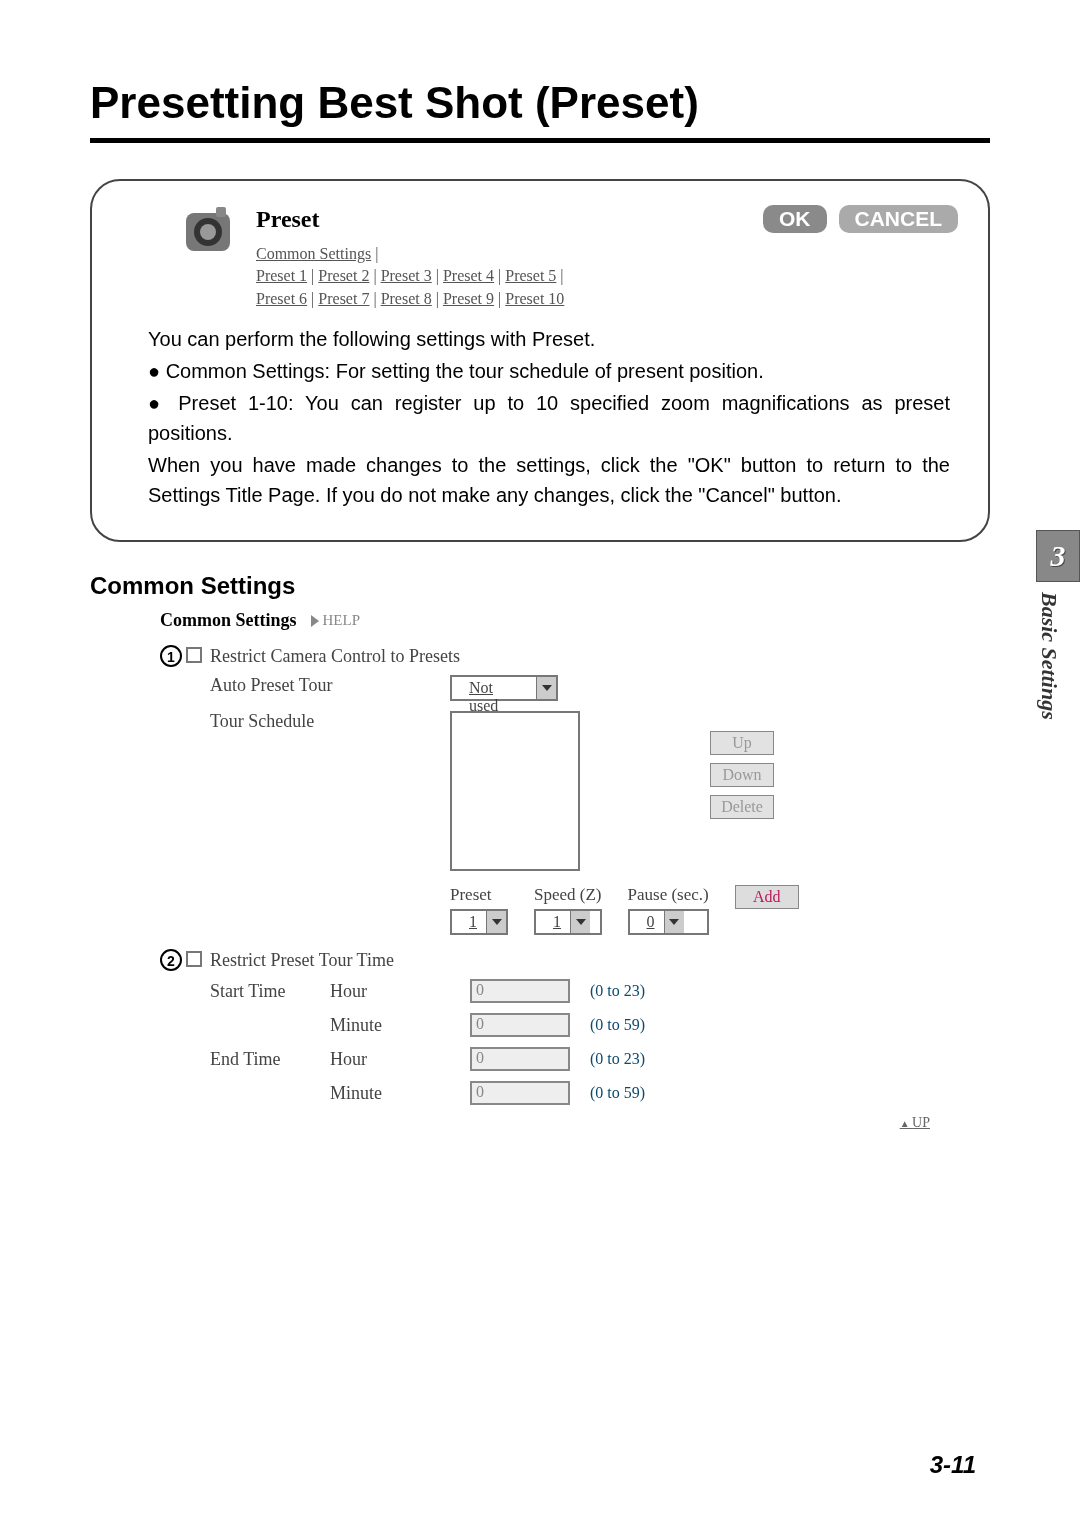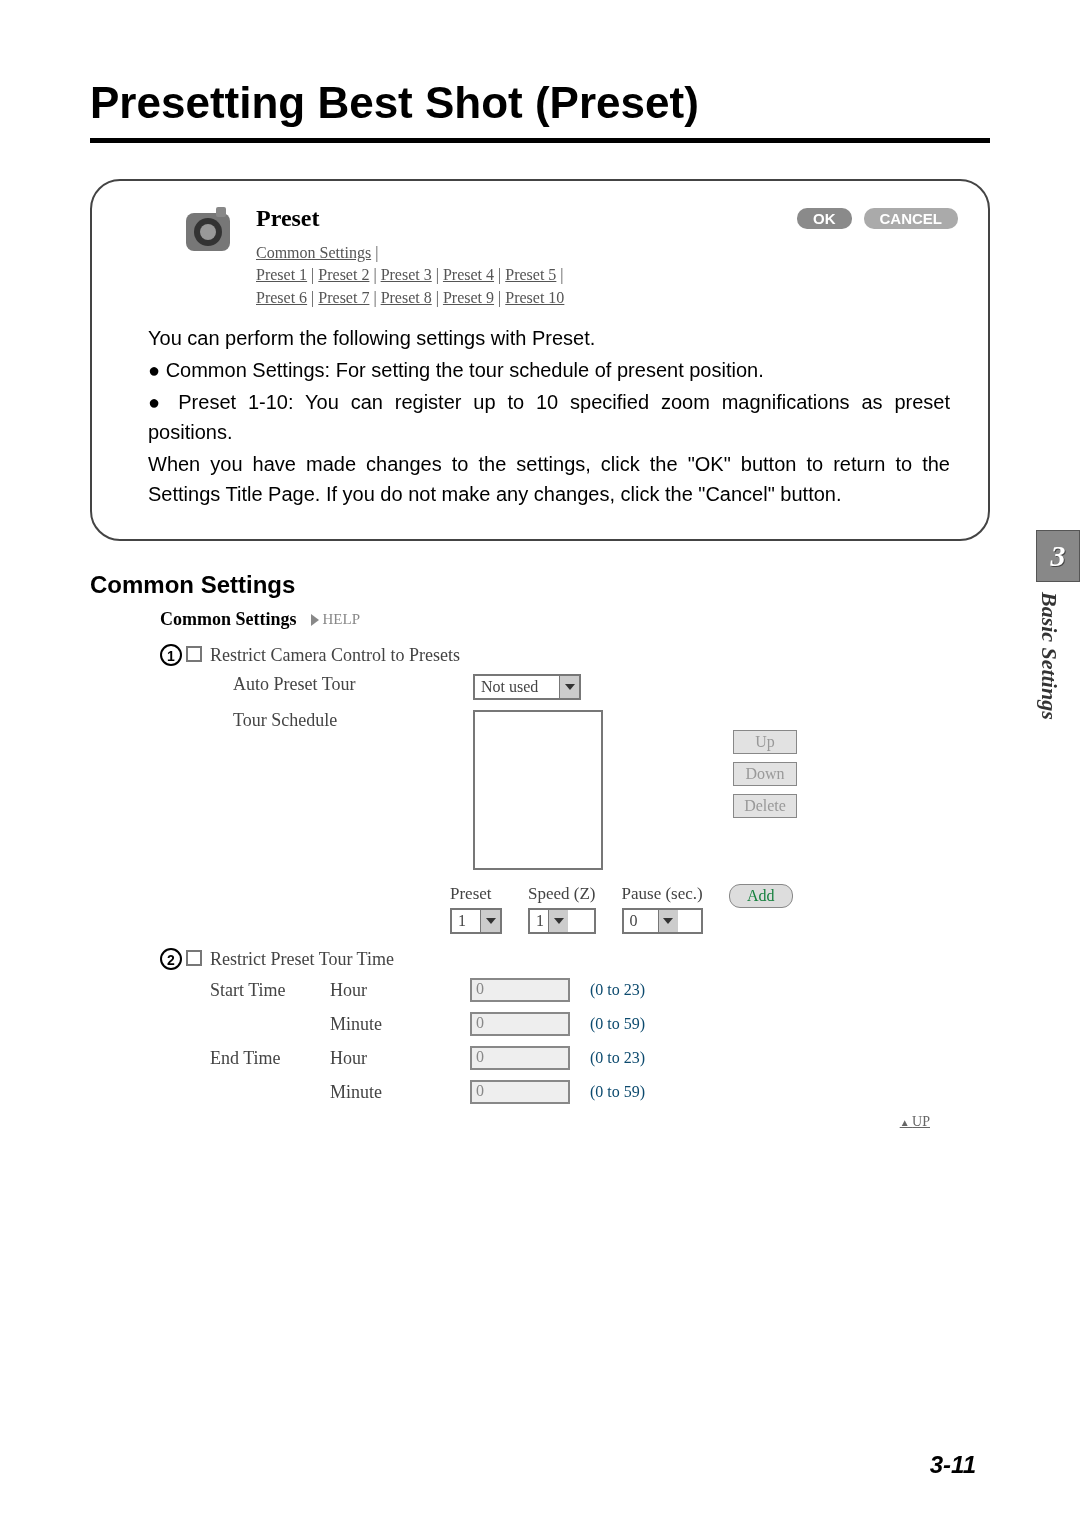--- a/index.html
+++ b/index.html
@@ -56,21 +56,21 @@
     font-family: "Times New Roman", serif;
     font-weight: bold;
     font-size: 24px;
     flex: 1;
   }
   .hdr-btn {
     display: inline-block;
     background: #8a8a8a;
     color: #fff;
     font-weight: bold;
-    font-size: 15px;
+    font-size: 21px;
     padding: 2px 16px;
     border-radius: 10px;
     margin-left: 12px;
   }
   .hdr-btn.cancel { background: #aaa; }
   .preset-links {
     font-family: "Times New Roman", serif;
     font-size: 16px;
     color: #555;
     line-height: 1.4;
@@ -137,34 +137,34 @@
     border: 2px solid #777;
     background: #fff;
     margin: 2px 8px 0 4px;
     flex-shrink: 0;
   }
   .row-label { padding-top: 1px; }
 
   .form-row {
     display: flex;
     align-items: flex-start;
-    margin-left: 73px;
+    margin-left: 50px;
     margin-bottom: 10px;
   }
   .col-label { width: 240px; }
 
   .select {
     display: inline-flex;
     align-items: stretch;
     border: 2px solid #777;
     background: #fff;
     height: 26px;
     font-size: 16px;
   }
-  .select .val { padding: 2px 6px; }
+  .select .val { padding: 2px 17px; text-decoration: underline; }
   .select .arr {
     background: #ccc;
     border-left: 1px solid #777;
     width: 20px;
     display: flex;
     align-items: center;
     justify-content: center;
   }
   .select .arr svg { width: 10px; height: 6px; }
 
@@ -183,21 +183,21 @@
   .btn {
     font-family: "Times New Roman", serif;
     font-size: 16px;
     background: #e2e2e2;
     border: 1px solid #888;
     color: #999;
     padding: 2px 10px;
     text-align: center;
     min-width: 64px;
   }
-  .btn.enabled { color: #15803d; background: #ddd; border-radius: 11px; }
+  .btn.enabled { color: #be185d; background: #ddd; }
 
   .psp-row {
     display: flex;
     align-items: flex-start;
     margin-left: 290px;
     gap: 26px;
     margin-top: 14px;
     margin-bottom: 14px;
   }
   .psp-col { display: flex; flex-direction: column; gap: 4px; font-size: 17px; }

